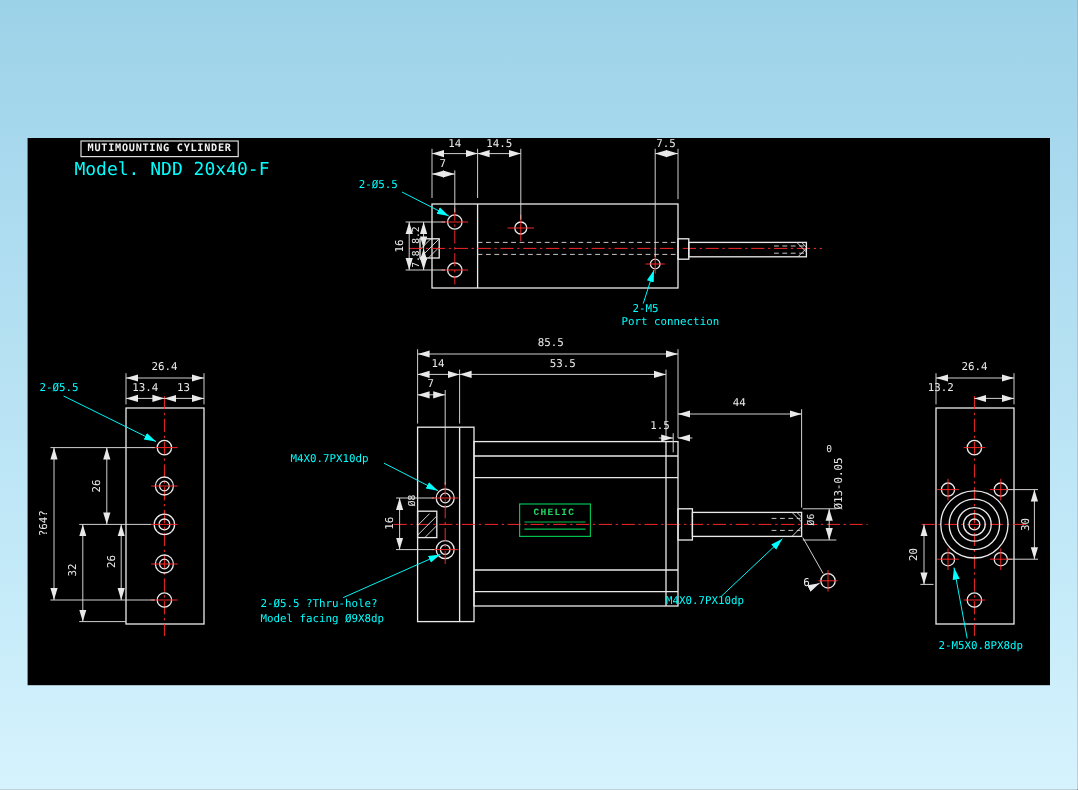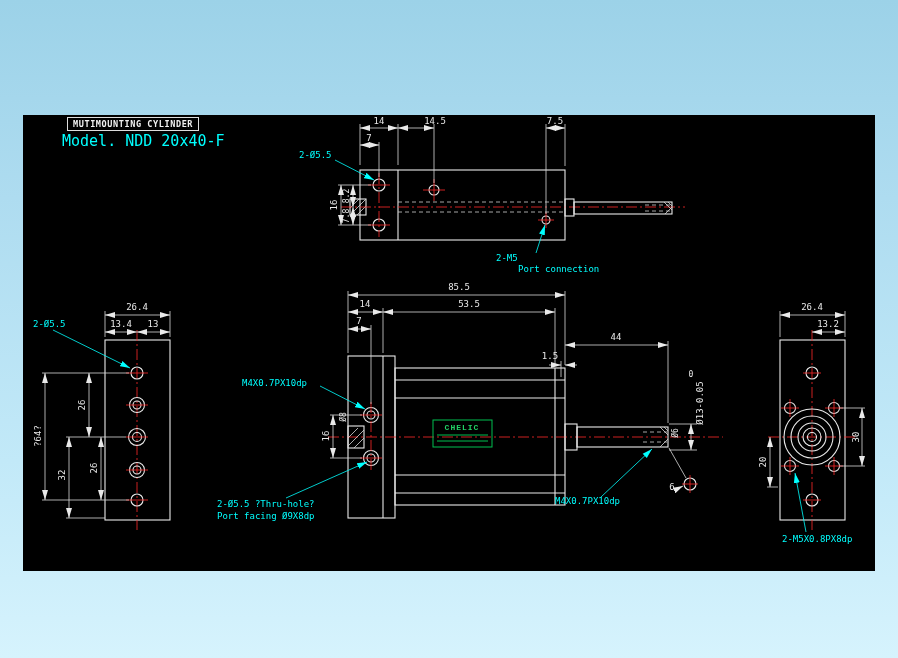--- a/index.html
+++ b/index.html
@@ -243,57 +243,57 @@
         <line class="ld" x1="783" y1="417" x2="772" y2="358" marker-end="url(#ac)"></line>
       </g>
     </svg>
 
     <div class="title-box">
       <span>MUTIMOUNTING CYLINDER</span>
     </div>
     <span class="model">Model. NDD 20x40-F</span>
 
     <span class="lbl ctr" style="left:356px;top:6px">14</span>
-    <span class="lbl ctr" style="left:412px;top:6px">14.5</span>
+    <span class="lbl ctr" style="left:393px;top:6px">14.5</span>
     <span class="lbl ctr" style="left:532px;top:6px">7.5</span>
     <span class="lbl ctr" style="left:346px;top:23px">7</span>
     <span class="lbl rot" style="left:311px;top:90px">16</span>
     <span class="lbl rot sm" style="left:324px;top:81px">8.2</span>
     <span class="lbl rot sm" style="left:324px;top:101px">7.8</span>
     <span class="lbl cy" style="left:276px;top:36px">2-Ø5.5</span>
-    <span class="lbl cy" style="left:473px;top:139px">2-M5</span>
+    <span class="lbl cy" style="left:504px;top:139px">2-M5</span>
     <span class="lbl cy" style="left:495px;top:150px">Port connection</span>
 
     <span class="lbl ctr" style="left:436px;top:172px">85.5</span>
     <span class="lbl ctr" style="left:342px;top:189px">14</span>
     <span class="lbl ctr" style="left:446px;top:189px">53.5</span>
     <span class="lbl ctr" style="left:336px;top:206px">7</span>
     <span class="lbl ctr" style="left:593px;top:222px">44</span>
     <span class="lbl ctr" style="left:527px;top:241px">1.5</span>
     <span class="lbl rot" style="left:677px;top:288px">Ø13-0.05</span>
     <span class="lbl ctr sm" style="left:668px;top:260px">0</span>
     <span class="lbl rot sm" style="left:653px;top:318px">Ø6</span>
     <span class="lbl rot sm" style="left:321px;top:302px">Ø8</span>
     <span class="lbl rot" style="left:303px;top:321px">16</span>
     <span class="lbl ctr" style="left:649px;top:372px">6</span>
     <span class="lbl cy" style="left:219px;top:264px">M4X0.7PX10dp</span>
     <span class="lbl cy" style="left:532px;top:382px">M4X0.7PX10dp</span>
     <span class="lbl cy" style="left:194px;top:385px">2-Ø5.5 ?Thru-hole?</span>
-    <span class="lbl cy" style="left:194px;top:397px">Port facing Ø9X8dp</span>
+    <span class="lbl cy" style="left:194px;top:397px">Model facing Ø9X8dp</span>
     <span class="lbl grtxt ctr" style="left:439px;top:313px">CHELIC</span>
 
     <span class="lbl ctr" style="left:114px;top:192px">26.4</span>
     <span class="lbl ctr" style="left:98px;top:209px">13.4</span>
     <span class="lbl ctr" style="left:130px;top:209px">13</span>
     <span class="lbl rot" style="left:59px;top:290px">26</span>
     <span class="lbl rot" style="left:71px;top:353px">26</span>
     <span class="lbl rot" style="left:39px;top:360px">32</span>
     <span class="lbl rot" style="left:15px;top:321px">?64?</span>
     <span class="lbl cy" style="left:10px;top:205px">2-Ø5.5</span>
 
     <span class="lbl ctr" style="left:789px;top:192px">26.4</span>
-    <span class="lbl ctr" style="left:805px;top:209px">13.2</span>
+    <span class="lbl ctr" style="left:761px;top:209px">13.2</span>
     <span class="lbl rot" style="left:833px;top:322px">30</span>
     <span class="lbl rot" style="left:740px;top:347px">20</span>
     <span class="lbl cy" style="left:759px;top:420px">2-M5X0.8PX8dp</span>
 
   </div>
 </div>
 
 </body></html>

